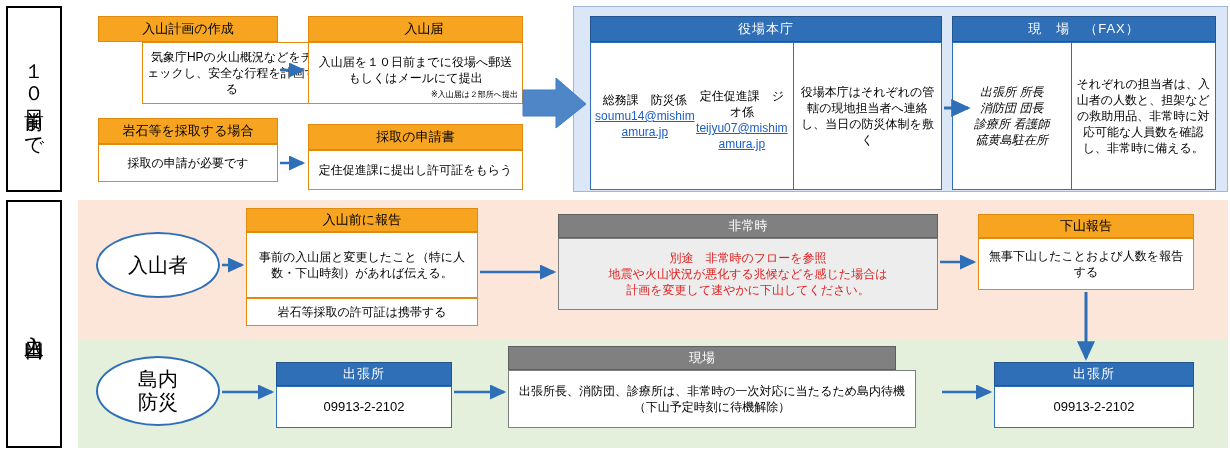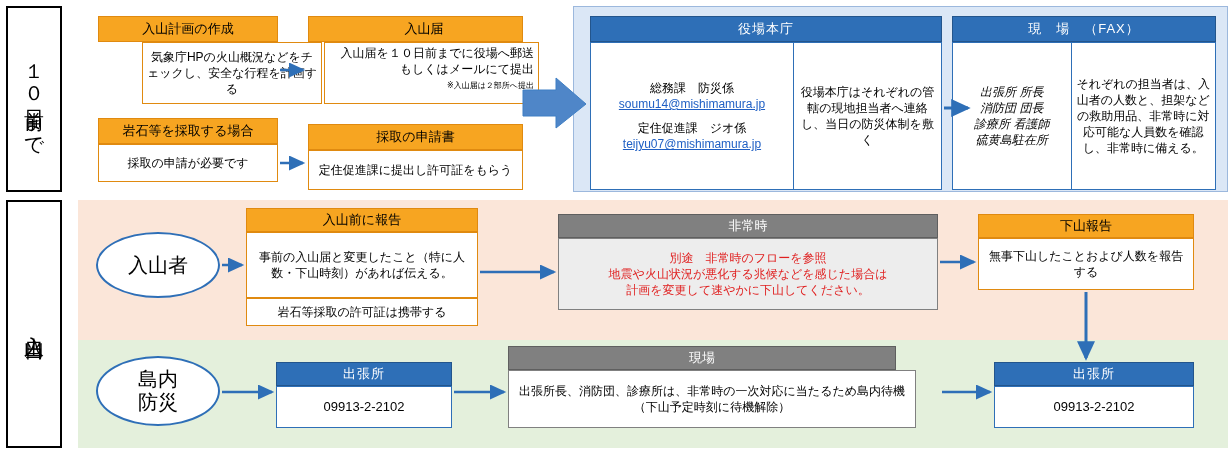--- a/index.html
+++ b/index.html
@@ -113,41 +113,41 @@
 <div class="abs hdr-orange" style="left:98px;top:118px;width:180px;height:26px;">
   <span>岩石等を採取する場合</span>
 </div>
 <div class="abs box body-orangeborder" style="left:98px;top:144px;width:180px;height:38px;">
   <span>採取の申請が必要です</span>
 </div>
 
 <div class="abs hdr-orange" style="left:308px;top:16px;width:215px;height:26px;padding-left:17px;">
   <span>入山届</span>
 </div>
-<div class="abs box body-orangeborder" style="left:324px;top:42px;width:215px;height:62px;flex-direction:column;justify-content:flex-start;padding-top:2px;text-align:right;">
+<div class="abs box body-orangeborder" style="left:308px;top:42px;width:215px;height:62px;flex-direction:column;justify-content:flex-start;padding-top:11px;">
   <span>入山届を１０日前までに役場へ郵送もしくはメールにて提出</span>
   <span class="tiny" style="align-self:flex-end;margin-top:4px;">※入山届は２部所へ提出</span>
 </div>
 
 <div class="abs hdr-orange" style="left:308px;top:124px;width:215px;height:26px;">
   <span>採取の申請書</span>
 </div>
 <div class="abs box body-orangeborder" style="left:308px;top:150px;width:215px;height:40px;">
   <span>定住促進課に提出し許可証をもらう</span>
 </div>
 
 <div class="abs" style="left:532px;top:96px;width:40px;height:20px;display:flex;align-items:center;justify-content:center;font-size:13px;">
   <span>提出</span>
 </div>
 
 <div class="abs hdr-blue" style="left:590px;top:16px;width:352px;height:26px;">
   <span>役場本庁</span>
 </div>
 <div class="abs vsplit body-blueborder" style="left:590px;top:42px;width:352px;height:148px;background:#fff;">
-  <div style="width:205px;flex-direction:column;border-right:1px solid #2e6fb7;">
+  <div style="width:205px;flex-direction:row;border-right:1px solid #2e6fb7;">
     <div style="display:flex;flex-direction:column;align-items:center;">
       <span>総務課　防災係</span>
       <span class="link">soumu14@mishimamura.jp</span>
     </div>
     <div style="display:flex;flex-direction:column;align-items:center;margin-top:8px;">
       <span>定住促進課　ジオ係</span>
       <span class="link">teijyu07@mishimamura.jp</span>
     </div>
   </div>
   <div style="width:147px;">

